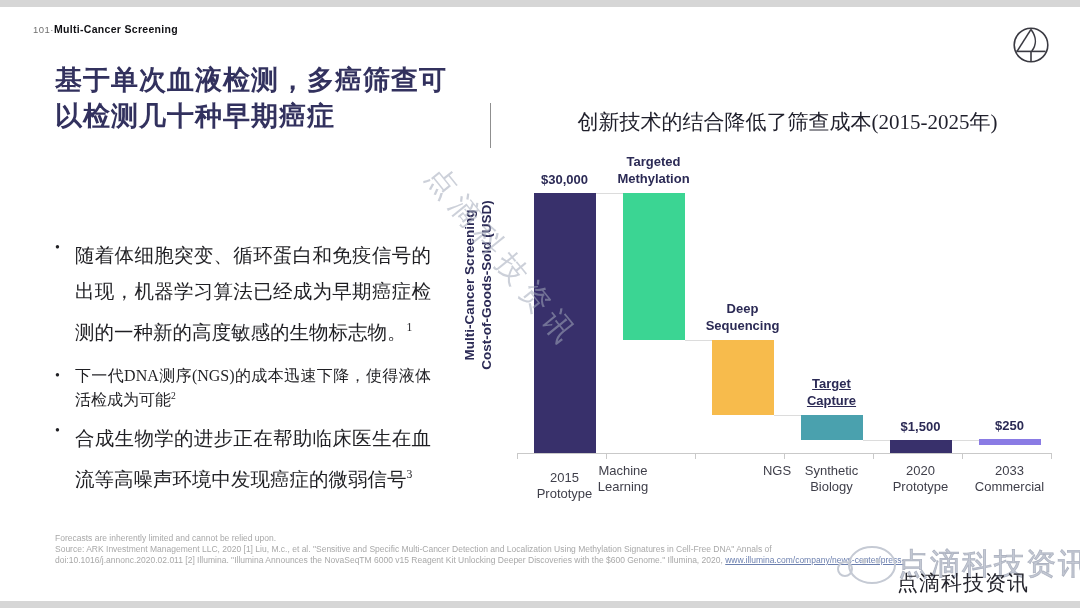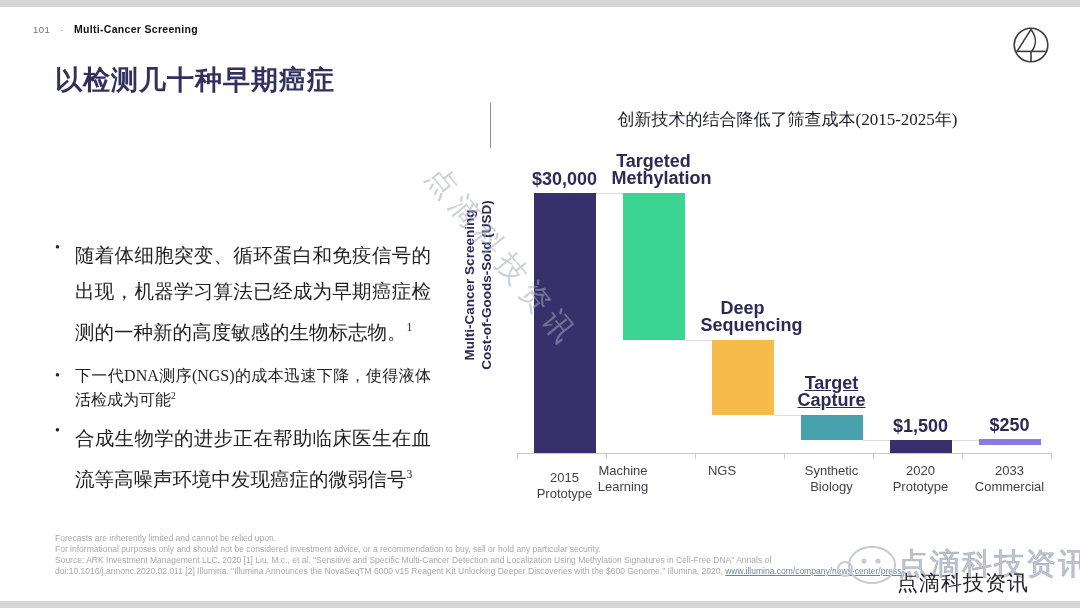--- a/index.html
+++ b/index.html
@@ -1,42 +1,42 @@
 <!DOCTYPE html>
 <html><head>
 <meta charset="utf-8">
 <style>
   html,body{margin:0;padding:0;}
   body{width:1080px;height:608px;background:#ffffff;font-family:"Liberation Sans","DejaVu Sans",sans-serif;}
   .slide{position:relative;width:1080px;height:608px;background:#ffffff;overflow:hidden;}
   .abs{position:absolute;}
   .edge{position:absolute;left:0;width:1080px;height:7px;background:#d6d6d6;}
   
-  .hdr{position:absolute;top:23px;left:33px;display:flex;align-items:baseline;gap:10px;}
+  .hdr{position:absolute;top:23px;left:33px;display:flex;align-items:baseline;}
   .hdr .pnum{font-size:9.5px;color:#6f6f6f;letter-spacing:.5px;}
   .hdr .sect{font-size:10.5px;font-weight:bold;color:#101014;letter-spacing:.3px;}
   
   .title{position:absolute;left:55px;top:62px;font-family:"Liberation Serif","DejaVu Serif",serif;
          font-size:27px;font-weight:600;color:#32315e;line-height:36px;letter-spacing:1px;}
   
   .bullet{position:absolute;left:55px;display:flex;font-family:"Liberation Serif","DejaVu Serif",serif;color:#1f1f23;}
   .bullet .mark{width:20px;flex:0 0 20px;font-size:14px;padding-top:2px;color:#1f1f23;}
   .bullet .btxt{width:356px;text-align:justify;}
   .b-lg .btxt{font-size:19.5px;line-height:36px;}
   .b-sm .btxt{font-size:16px;line-height:20px;}
   sup{font-size:60%;}
   
   .divider{position:absolute;left:490px;top:103px;width:1px;height:45px;background:#8f8f8f;}
   .chart-title{position:absolute;left:555px;top:108px;width:465px;text-align:center;
-               font-family:"Liberation Serif","DejaVu Serif",serif;font-size:17px;color:#1f1f2b;}
+               font-family:"Liberation Serif","DejaVu Serif",serif;font-size:21px;color:#1f1f2b;}
   .yaxis{position:absolute;left:478px;top:285px;transform:translate(-50%,-50%) rotate(-90deg);
          font-size:13.5px;font-weight:bold;color:#2b2a55;text-align:center;line-height:17px;white-space:nowrap;}
   .bar{position:absolute;}
   .bar-label{position:absolute;transform:translateX(-50%);width:120px;text-align:center;
-             font-size:18px;font-weight:bold;color:#2b2a55;line-height:17px;}
+             font-size:13px;font-weight:bold;color:#2b2a55;line-height:17px;}
   .cat-label{position:absolute;transform:translateX(-50%);width:82px;text-align:center;
              font-size:13px;color:#3f3f4a;line-height:16px;}
   .connector{position:absolute;height:1px;background:#dcdcdc;}
   .axis{position:absolute;background:#c9c9c9;}
   
   .wm-diag{position:absolute;left:448px;top:158px;transform:rotate(51deg);transform-origin:left top;
            font-size:30px;letter-spacing:7px;color:rgba(162,170,186,.55);white-space:nowrap;
            font-family:"Liberation Serif","DejaVu Serif",serif;}
   .wm-gray{position:absolute;left:898px;top:544px;font-size:30px;letter-spacing:2px;
            color:rgba(186,192,204,.85);-webkit-text-stroke:.8px rgba(168,174,188,.9);
@@ -67,20 +67,21 @@
         <circle cx="30" cy="30" r="21"></circle>
         <path d="M 12.5 38 L 30 10.5"></path>
         <path d="M 30 10.5 C 38 21 36 31 31 37.5"></path>
         <path d="M 11.7 38 L 48.3 38"></path>
         <path d="M 30 38 L 30 50.5"></path>
       </g>
     </svg>
   </div>
 
   <div class="title">
+    <div>基于单次血液检测，多癌筛查可</div>
     <div>以检测几十种早期癌症</div>
   </div>
 
   <div class="bullet b-lg" style="top:238px">
     <span class="mark">•</span>
     <span class="btxt"><span>随着体细胞突变、循环蛋白和免疫信号的出现，机器学习算法已经成为早期癌症检测的一种新的高度敏感的生物标志物。</span><sup>1</sup></span>
   </div>
   <div class="bullet b-sm" style="top:366px">
     <span class="mark">•</span>
     <span class="btxt"><span>下一代DNA测序(NGS)的成本迅速下降，使得液体活检成为可能</span><sup>2</sup></span>
@@ -99,21 +100,21 @@
   <div id="chart-layer" class="abs" style="left:0;top:0;width:1080px;height:608px;">
       <div class="bar" style="left: 533.5px; top: 193px; width: 62px; height: 260px; background: rgb(56, 48, 107);"></div>
       <div class="bar-label" style="left: 564.5px; top: 171px; width: 84px;">$30,000</div>
       <div class="cat-label" style="left: 564.5px; top: 463px; margin-top: 7px;">2015 Prototype</div>
       <div class="bar" style="left: 622.5px; top: 193px; width: 62px; height: 147.333px; background: rgb(59, 213, 147);"></div>
       <div class="bar-label" style="left: 653.5px; top: 153px; width: 84px;">Targeted Methylation</div>
       <div class="cat-label" style="left: 623px; top: 463px;">Machine Learning</div>
       <div class="connector" style="left: 595.5px; top: 193px; width: 27px;"></div>
       <div class="bar" style="left: 711.5px; top: 340.333px; width: 62px; height: 74.5333px; background: rgb(247, 187, 76);"></div>
       <div class="bar-label" style="left: 742.5px; top: 300.333px; width: 84px;">Deep Sequencing</div>
-      <div class="cat-label" style="left: 722px; top: 463px;">NGS</div>
+      <div class="cat-label" style="left: 777px; top: 463px;">NGS</div>
       <div class="connector" style="left: 684.5px; top: 340px; width: 27px;"></div>
       <div class="bar" style="left: 800.5px; top: 414.867px; width: 62px; height: 25.1333px; background: rgb(74, 161, 174);"></div>
       <div class="bar-label" style="left: 831.5px; top: 374.867px; width: 84px; text-decoration: underline;">Target Capture</div>
       <div class="cat-label" style="left: 831.5px; top: 463px;">Synthetic Biology</div>
       <div class="connector" style="left: 773.5px; top: 415px; width: 27px;"></div>
       <div class="bar" style="left: 889.5px; top: 440px; width: 62px; height: 13px; background: rgb(56, 48, 107);"></div>
       <div class="bar-label" style="left: 920.5px; top: 418px; width: 84px;">$1,500</div>
       <div class="cat-label" style="left: 920.5px; top: 463px;">2020 Prototype</div>
       <div class="connector" style="left: 862.5px; top: 440px; width: 27px;"></div>
       <div class="bar" style="left: 978.5px; top: 439px; width: 62px; height: 6px; background: rgb(138, 123, 228);"></div>
@@ -127,21 +128,20 @@
       <div class="axis" style="left: 784px; top: 453px; width: 1px; height: 6px;"></div>
       <div class="axis" style="left: 873px; top: 453px; width: 1px; height: 6px;"></div>
       <div class="axis" style="left: 962px; top: 453px; width: 1px; height: 6px;"></div>
       <div class="axis" style="left: 1051px; top: 453px; width: 1px; height: 6px;"></div>
     </div>
 
   <div class="wm-diag">点滴科技资讯</div>
 
   <div class="footer">
     <div>Forecasts are inherently limited and cannot be relied upon.</div>
-    <div>For informational purposes only and should not be considered investment advice, or a recommendation to buy, sell or hold any particular security.</div>
     <div>Source: ARK Investment Management LLC, 2020  [1] Liu, M.c., et al. "Sensitive and Specific Multi-Cancer Detection and Localization Using Methylation Signatures in Cell-Free DNA" Annals of</div>
     <div><span>doi:10.1016/j.annonc.2020.02.011 [2] Illumina. "Illumina Announces the NovaSeqTM 6000 v15 Reagent Kit Unlocking Deeper Discoveries with the $600 Genome." Illumina, 2020, </span><a href="#">www.illumina.com/company/news-center/press-</a></div>
   </div>
 
   <div class="abs" style="left:836px;top:545px;">
     <svg width="62" height="42" viewBox="0 0 62 42">
       <g fill="none" stroke="#c5cad4" stroke-width="2">
         <ellipse cx="36" cy="20" rx="23" ry="18"></ellipse>
         <circle cx="9" cy="24" r="7"></circle>
         <circle cx="28" cy="16" r="1.6" fill="#c5cad4"></circle>

